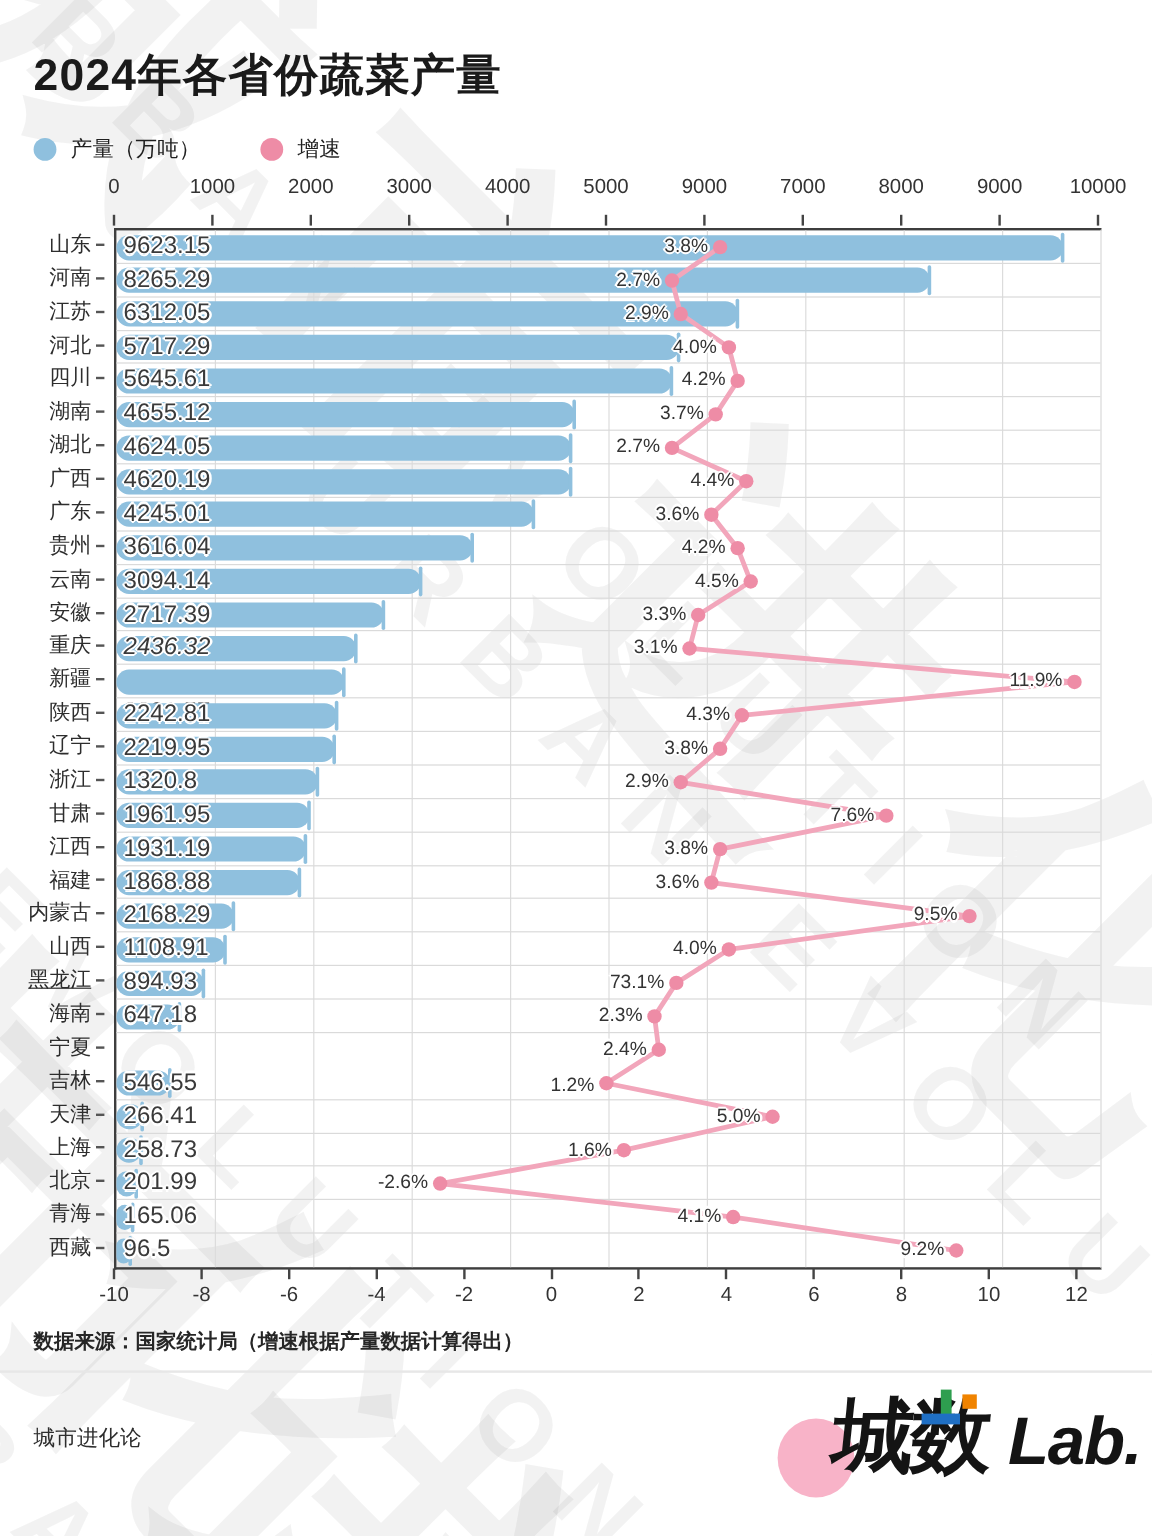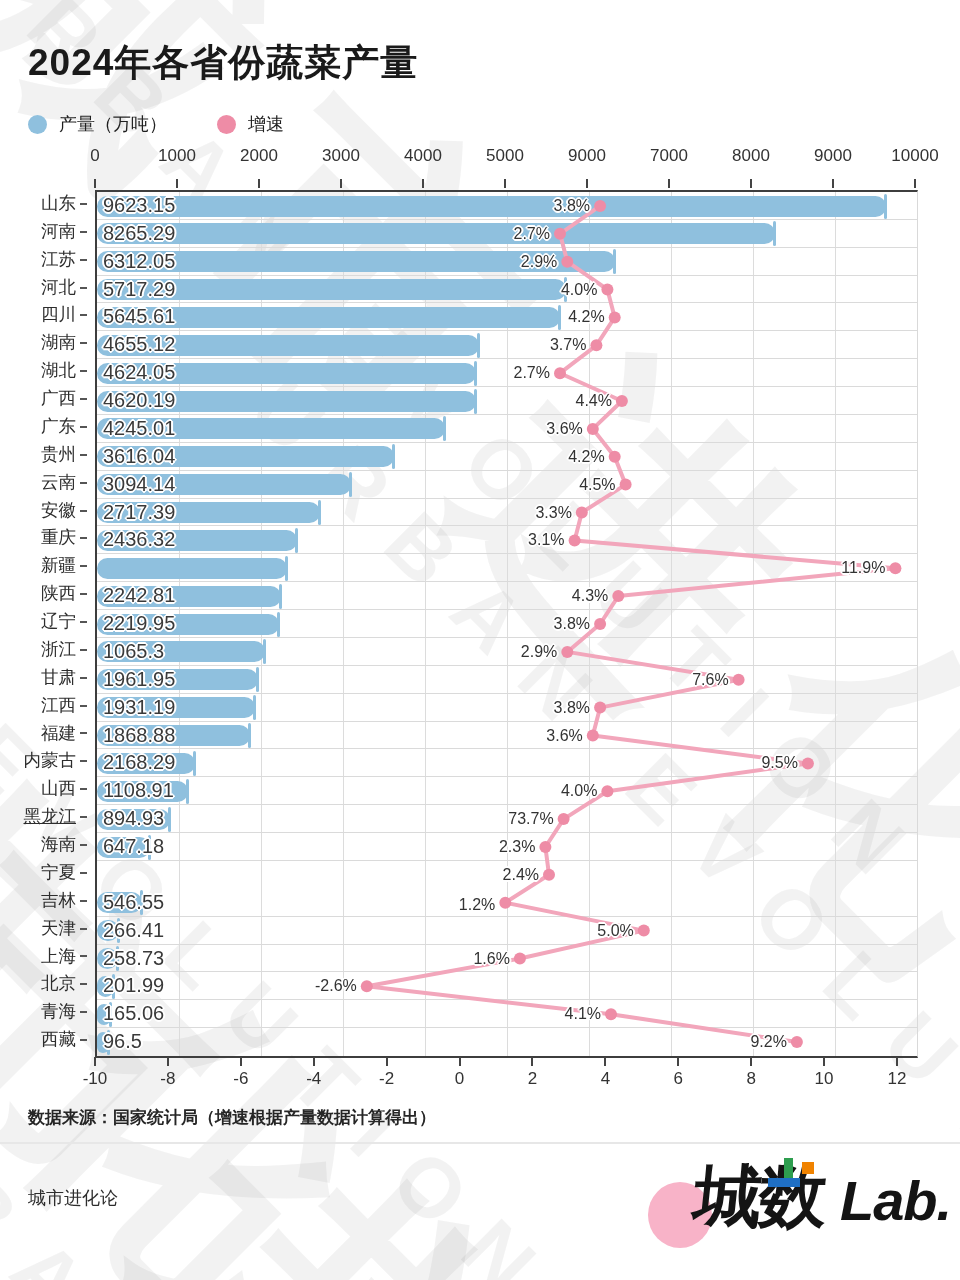--- a/index.html
+++ b/index.html
@@ -231,21 +231,21 @@
     <div class="row" style="top: 278.71px; height: 27.871px;">
       <div class="bar" style="top: 3.5px; height: 21px; width: 253.719px; background: rgb(143, 192, 222);"></div>
       <div class="bar-spike" style="left: 251.719px; top: 1.5px; height: 25px; background: rgb(143, 192, 222);"></div>
       <div class="vlabel halo" style="line-height: 27.871px;">3094.14</div>
     </div>
     <div class="row" style="top: 306.581px; height: 27.871px;">
       <div class="bar" style="top: 3.5px; height: 21px; width: 222.826px; background: rgb(143, 192, 222);"></div>
       <div class="bar-spike" style="left: 220.826px; top: 1.5px; height: 25px; background: rgb(143, 192, 222);"></div>
       <div class="vlabel halo" style="line-height: 27.871px;">2717.39</div>
     </div>
-    <div class="row" style="top: 334.452px; height: 27.871px;">
+    <div class="row" style="top: 334.452px; height: 27.871px; font-style: italic;">
       <div class="bar" style="top: 3.5px; height: 21px; width: 199.778px; background: rgb(143, 192, 222);"></div>
       <div class="bar-spike" style="left: 197.778px; top: 1.5px; height: 25px; background: rgb(143, 192, 222);"></div>
       <div class="vlabel halo" style="line-height: 27.871px;">2436.32</div>
     </div>
     <div class="row" style="top: 362.323px; height: 27.871px;">
       <div class="bar" style="top: 3.5px; height: 21px; width: 190.369px; background: rgb(143, 192, 222);"></div>
       <div class="bar-spike" style="left: 188.369px; top: 1.5px; height: 25px; background: rgb(143, 192, 222);"></div>
       <div class="vlabel halo" style="line-height: 27.871px; margin-top: 26px;">2321.57</div>
     </div>
     <div class="row" style="top: 390.194px; height: 27.871px;">
@@ -254,21 +254,21 @@
       <div class="vlabel halo" style="line-height: 27.871px;">2242.81</div>
     </div>
     <div class="row" style="top: 418.065px; height: 27.871px;">
       <div class="bar" style="top: 3.5px; height: 21px; width: 182.036px; background: rgb(143, 192, 222);"></div>
       <div class="bar-spike" style="left: 180.036px; top: 1.5px; height: 25px; background: rgb(143, 192, 222);"></div>
       <div class="vlabel halo" style="line-height: 27.871px;">2219.95</div>
     </div>
     <div class="row" style="top: 445.935px; height: 27.871px;">
       <div class="bar" style="top: 3.5px; height: 21px; width: 168.157px; background: rgb(143, 192, 222);"></div>
       <div class="bar-spike" style="left: 166.157px; top: 1.5px; height: 25px; background: rgb(143, 192, 222);"></div>
-      <div class="vlabel halo" style="line-height: 27.871px;">1065.3</div>
+      <div class="vlabel halo" style="line-height: 27.871px;">1320.8</div>
     </div>
     <div class="row" style="top: 473.806px; height: 27.871px;">
       <div class="bar" style="top: 3.5px; height: 21px; width: 160.88px; background: rgb(143, 192, 222);"></div>
       <div class="bar-spike" style="left: 158.88px; top: 1.5px; height: 25px; background: rgb(143, 192, 222);"></div>
       <div class="vlabel halo" style="line-height: 27.871px;">1961.95</div>
     </div>
     <div class="row" style="top: 501.677px; height: 27.871px;">
       <div class="bar" style="top: 3.5px; height: 21px; width: 158.358px; background: rgb(143, 192, 222);"></div>
       <div class="bar-spike" style="left: 156.358px; top: 1.5px; height: 25px; background: rgb(143, 192, 222);"></div>
       <div class="vlabel halo" style="line-height: 27.871px;">1931.19</div>
@@ -377,21 +377,21 @@
     <div class="pct halo" style="right: 352.445px; top: 334.452px; line-height: 27.871px;">3.1%</div>
     <div class="pct halo" style="right: 31.6455px; top: 362.323px; line-height: 27.871px;">11.9%</div>
     <div class="pct halo" style="right: 308.7px; top: 390.194px; line-height: 27.871px;">4.3%</div>
     <div class="pct halo" style="right: 326.927px; top: 418.065px; line-height: 27.871px;">3.8%</div>
     <div class="pct halo" style="right: 359.736px; top: 445.935px; line-height: 27.871px;">2.9%</div>
     <div class="pct halo" style="right: 188.4px; top: 473.806px; line-height: 27.871px;">7.6%</div>
     <div class="pct halo" style="right: 326.927px; top: 501.677px; line-height: 27.871px;">3.8%</div>
     <div class="pct halo" style="right: 334.218px; top: 529.548px; line-height: 27.871px;">3.6%</div>
     <div class="pct halo" style="right: 119.136px; top: 557.419px; line-height: 27.871px;">9.5%</div>
     <div class="pct halo" style="right: 319.636px; top: 585.29px; line-height: 27.871px;">4.0%</div>
-    <div class="pct halo" style="right: 363.382px; top: 613.161px; line-height: 27.871px;">73.7%</div>
+    <div class="pct halo" style="right: 363.382px; top: 613.161px; line-height: 27.871px;">73.1%</div>
     <div class="pct halo" style="right: 381.609px; top: 641.032px; line-height: 27.871px;">2.3%</div>
     <div class="pct halo" style="right: 377.964px; top: 668.903px; line-height: 27.871px;">2.4%</div>
     <div class="pct halo" style="right: 421.709px; top: 699px; line-height: 27.871px;">1.2%</div>
     <div class="pct halo" style="right: 283.182px; top: 724.645px; line-height: 27.871px;">5.0%</div>
     <div class="pct halo" style="right: 407.127px; top: 752.516px; line-height: 27.871px;">1.6%</div>
     <div class="pct halo" style="right: 560.236px; top: 780.387px; line-height: 27.871px;">-2.6%</div>
     <div class="pct halo" style="right: 315.991px; top: 808.258px; line-height: 27.871px;">4.1%</div>
     <div class="pct halo" style="right: 130.073px; top: 836.129px; line-height: 27.871px;">9.2%</div>
   </div>
 <div id="bottom-axis">

